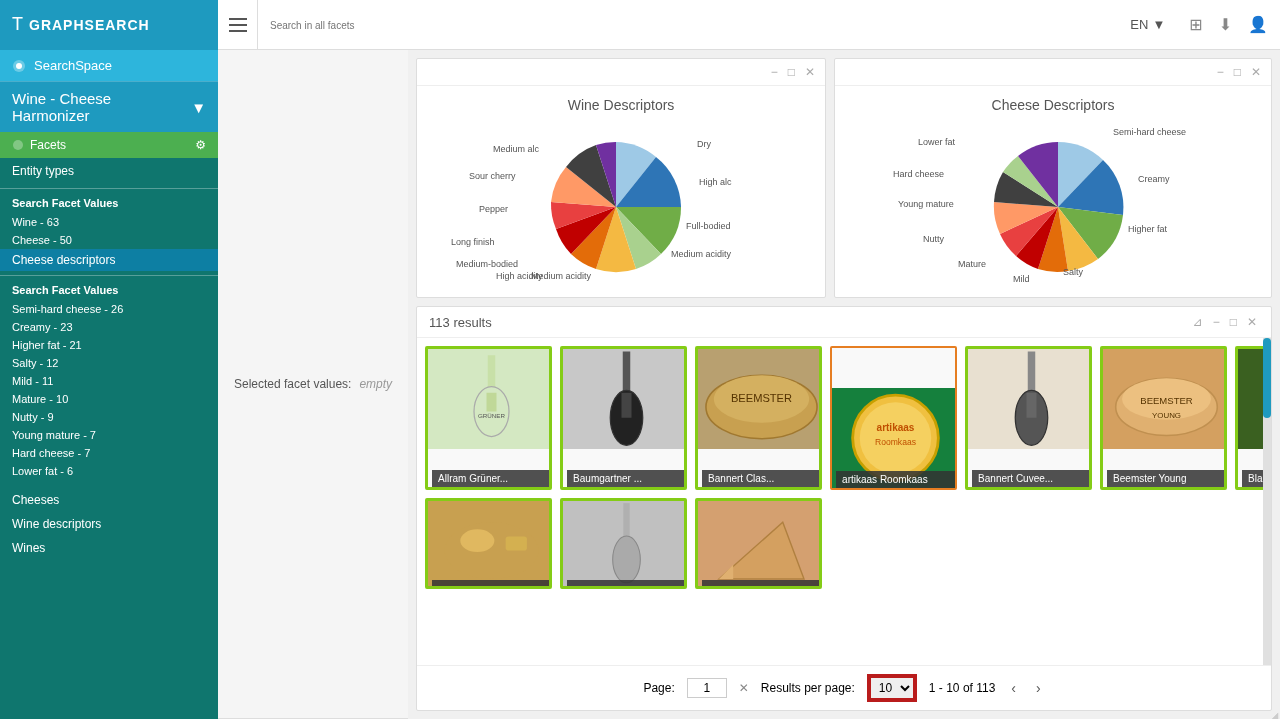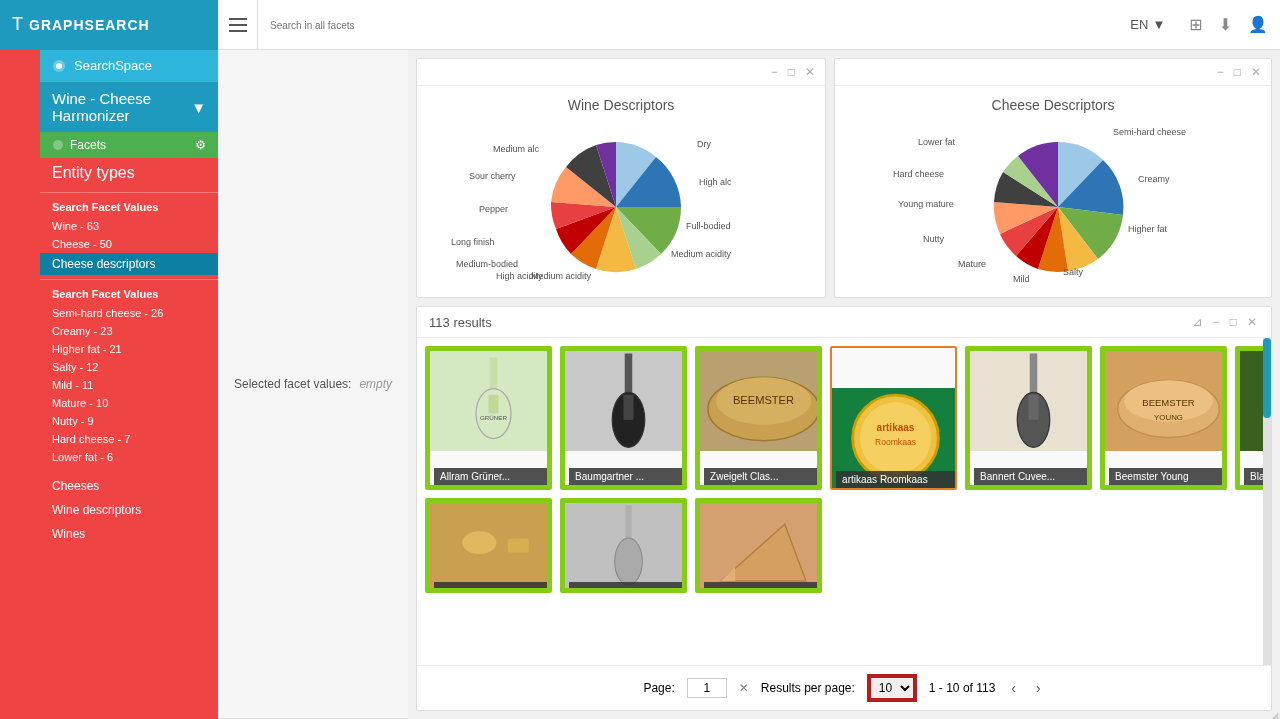--- a/index.html
+++ b/index.html
@@ -40,38 +40,38 @@
     }
     .topbar-icon { color: #888; cursor: pointer; font-size: 16px; }
 
     
     .main-layout {
       display: flex; height: calc(719px - 50px);
     }
 
     
     .sidebar {
-      width: 218px; background: #ef4444; flex-shrink: 0;
-      display: flex; flex-direction: column; overflow-y: auto; padding-left: 40px;
+      width: 218px; background: #0f766e; flex-shrink: 0;
+      display: flex; flex-direction: column; overflow-y: auto;
     }
     .sidebar-searchspace {
       background: #2db5dc; padding: 8px 12px; display: flex; align-items: center;
       gap: 8px; color: #fff; font-size: 13px; cursor: pointer;
     }
     .sidebar-dropdown {
       background: #1e9abf; padding: 8px 12px; display: flex; align-items: center;
       justify-content: space-between; color: #fff; font-size: 15px; cursor: pointer;
       border-top: 1px solid rgba(255,255,255,0.2);
     }
     .sidebar-section-header {
       background: #4caf50; padding: 6px 12px; display: flex; align-items: center;
       justify-content: space-between; color: #fff; font-size: 12px; cursor: pointer;
     }
     .sidebar-entity-types {
-      padding: 6px 12px; color: #fff; font-size: 16px; cursor: pointer;
+      padding: 6px 12px; color: #fff; font-size: 12px; cursor: pointer;
     }
     .sidebar-divider {
       border: none; border-top: 1px solid rgba(255,255,255,0.3); margin: 4px 0;
     }
     .sidebar-label {
       padding: 4px 12px; color: #fff; font-size: 11px; font-weight: bold;
     }
     .sidebar-item {
       padding: 3px 12px; color: #fff; font-size: 11px; cursor: pointer;
     }
@@ -132,21 +132,21 @@
       background: #fff; border: 1px solid #ddd; border-radius: 2px;
       flex: 1; display: flex; flex-direction: column; overflow: hidden;
     }
     .results-panel-header {
       display: flex; align-items: center; justify-content: space-between;
       padding: 6px 12px; border-bottom: 1px solid #eee;
     }
     .results-panel-ctrls { display: flex; gap: 6px; align-items: center; }
     .results-count { font-size: 13px; color: #555; }
     .result-item {
-      width: 127px; flex-shrink: 0; border: 5px solid #84cc16;
+      width: 127px; flex-shrink: 0; border: 3px solid #84cc16;
       border-radius: 2px; overflow: hidden; cursor: pointer;
       position: relative; background: #f9f9f9;
     }
     .result-item.selected { border: 2px solid #e67e22; }
     .result-img {
       width: 127px; height: 100px; display: flex; align-items: center; justify-content: center;
       background: #eee; overflow: hidden;
     }
     .result-img svg { width: 100%; height: 100%; }
     .result-label {
@@ -251,20 +251,21 @@
       <span>Search Facet Values</span>
     </div>
 
     <div class="sidebar-item"><span>Semi-hard cheese - 26</span></div>
     <div class="sidebar-item"><span>Creamy - 23</span></div>
     <div class="sidebar-item"><span>Higher fat - 21</span></div>
     <div class="sidebar-item"><span>Salty - 12</span></div>
     <div class="sidebar-item"><span>Mild - 11</span></div>
     <div class="sidebar-item"><span>Mature - 10</span></div>
     <div class="sidebar-item"><span>Nutty - 9</span></div>
+    <div class="sidebar-item"><span>Young mature - 7</span></div>
     <div class="sidebar-item"><span>Hard cheese - 7</span></div>
     <div class="sidebar-item"><span>Lower fat - 6</span></div>
 
     <div class="sidebar-bottom-items">
       <div class="sidebar-bottom-item"><span>Cheeses</span></div>
       <div class="sidebar-bottom-item"><span>Wine descriptors</span></div>
       <div class="sidebar-bottom-item"><span>Wines</span></div>
     </div>
   </div>
 
@@ -424,21 +425,21 @@
               </div>
 
               <div class="result-item">
                 <div class="result-img" style="background:#b8a070;">
                   <svg viewBox="0 0 80 60" width="90" height="80">
                       <ellipse cx="40" cy="35" rx="35" ry="20" fill="#c8a050" stroke="#a07830" stroke-width="1"></ellipse>
                       <ellipse cx="40" cy="30" rx="30" ry="15" fill="#d4b060"></ellipse>
                       <text x="40" y="32" text-anchor="middle" font-size="7" fill="#553300">BEEMSTER</text>
                     </svg>
                 </div>
-                <div class="result-label">Zweigelt Clas...</div>
+                <div class="result-label">Bannert Clas...</div>
               </div>
 
               <div class="result-item selected">
                 <div class="result-img" style="background:#15803d;margin-top:40px;">
                   <svg viewBox="0 0 80 70" width="90" height="80">
                     <circle cx="40" cy="35" r="30" fill="#f0c040" stroke="#c8a000" stroke-width="2"></circle>
                     <circle cx="40" cy="35" r="25" fill="#f5d060"></circle>
                     <text x="40" y="30" text-anchor="middle" font-size="7" font-weight="bold" fill="#c05000">artikaas</text>
                     <text x="40" y="40" text-anchor="middle" font-size="6" fill="#c05000">Roomkaas</text>
                   </svg>

